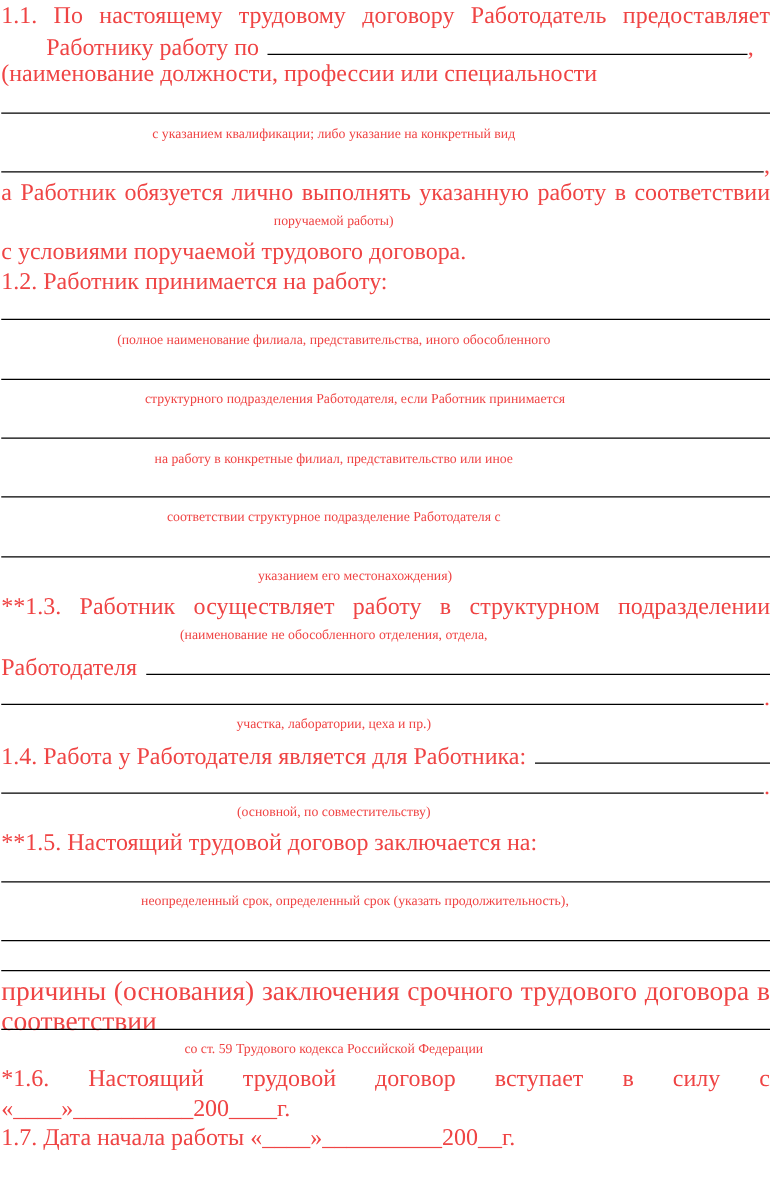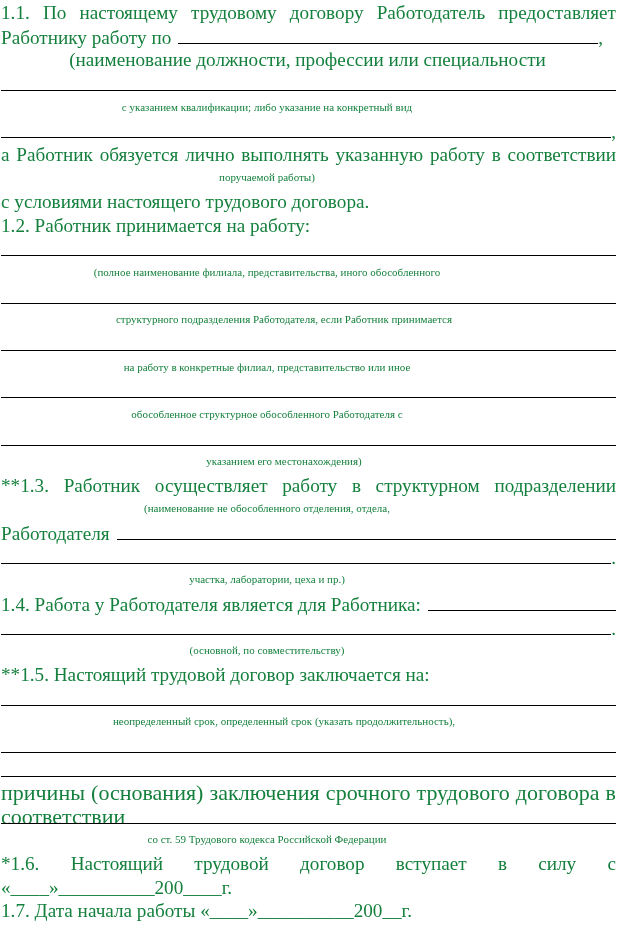--- a/index.html
+++ b/index.html
@@ -9,42 +9,42 @@
     padding: 1px 4px 0 1px;
     background:#fff; color:#000;
     font-family: "Liberation Serif", "DejaVu Serif", serif;
     overflow: hidden;
   }
   .row {
     height: 23.65px;
     line-height: 23.65px;
     font-size: 19.2px;
     white-space: nowrap;
-    color:#15803d;
+    color:#ef4444;
   }
   
   .just { white-space: normal; text-align: justify; text-align-last: justify; }
   .tight { font-size: 22px; }
   
   .cap { font-size: 11px; text-align: center; width: 532px; white-space: nowrap; }
   .cap560 { width: 566px; }
   
-  .capr { text-align: center; padding-right: 2px; }
+  .capr { text-align: left; padding-right: 2px; }
   
   .blank { display: flex; align-items: baseline; }
   .blank::before { content: "\200b"; } 
   .pre { padding-right: 7px; flex: 0 0 auto; }
   .fill {
     flex: 1 1 auto;
     height: 18px;
     border-bottom: 1.9px solid #000;
     margin-bottom: -3.5px;
   }
   .suf { flex: 0 0 auto; }
-  .pr12 { padding-right: 13px; }
+  .pr12 { padding-right: 13px; margin-left: 36px; }
 </style>
 </head>
 <body>
 
 <div class="page">
 
   <div class="row just">1.1. По настоящему трудовому договору Работодатель предоставляет</div>
 
   <div class="row blank pr12">
     <span class="pre">Работнику работу по</span>
@@ -62,21 +62,21 @@
   <div class="row cap">с указанием квалификации; либо указание на конкретный вид</div>
 
   <div class="row blank">
     <span class="fill"></span>
     <span class="suf">,</span>
   </div>
 
   <div class="row just">а Работник обязуется лично выполнять указанную работу в соответствии</div>
 
   <div class="row cap">поручаемой работы)</div>
-  <div class="row">с условиями настоящего трудового договора.</div>
+  <div class="row">с условиями поручаемой трудового договора.</div>
   <div class="row">1.2. Работник принимается на работу:</div>
 
   <div class="row blank">
     <span class="fill"></span>
     <span class="suf"></span>
   </div>
 
   <div class="row cap">(полное наименование филиала, представительства, иного обособленного</div>
 
   <div class="row blank">
@@ -91,21 +91,21 @@
     <span class="suf"></span>
   </div>
 
   <div class="row cap">на работу в конкретные филиал, представительство или иное</div>
 
   <div class="row blank">
     <span class="fill"></span>
     <span class="suf"></span>
   </div>
 
-  <div class="row cap">обособленное структурное обособленного Работодателя с</div>
+  <div class="row cap">соответствии структурное подразделение Работодателя с</div>
 
   <div class="row blank">
     <span class="fill"></span>
     <span class="suf"></span>
   </div>
 
   <div class="row cap cap560">указанием его местонахождения)</div>
 
   <div class="row just">**1.3. Работник осуществляет работу в структурном подразделении</div>
 

